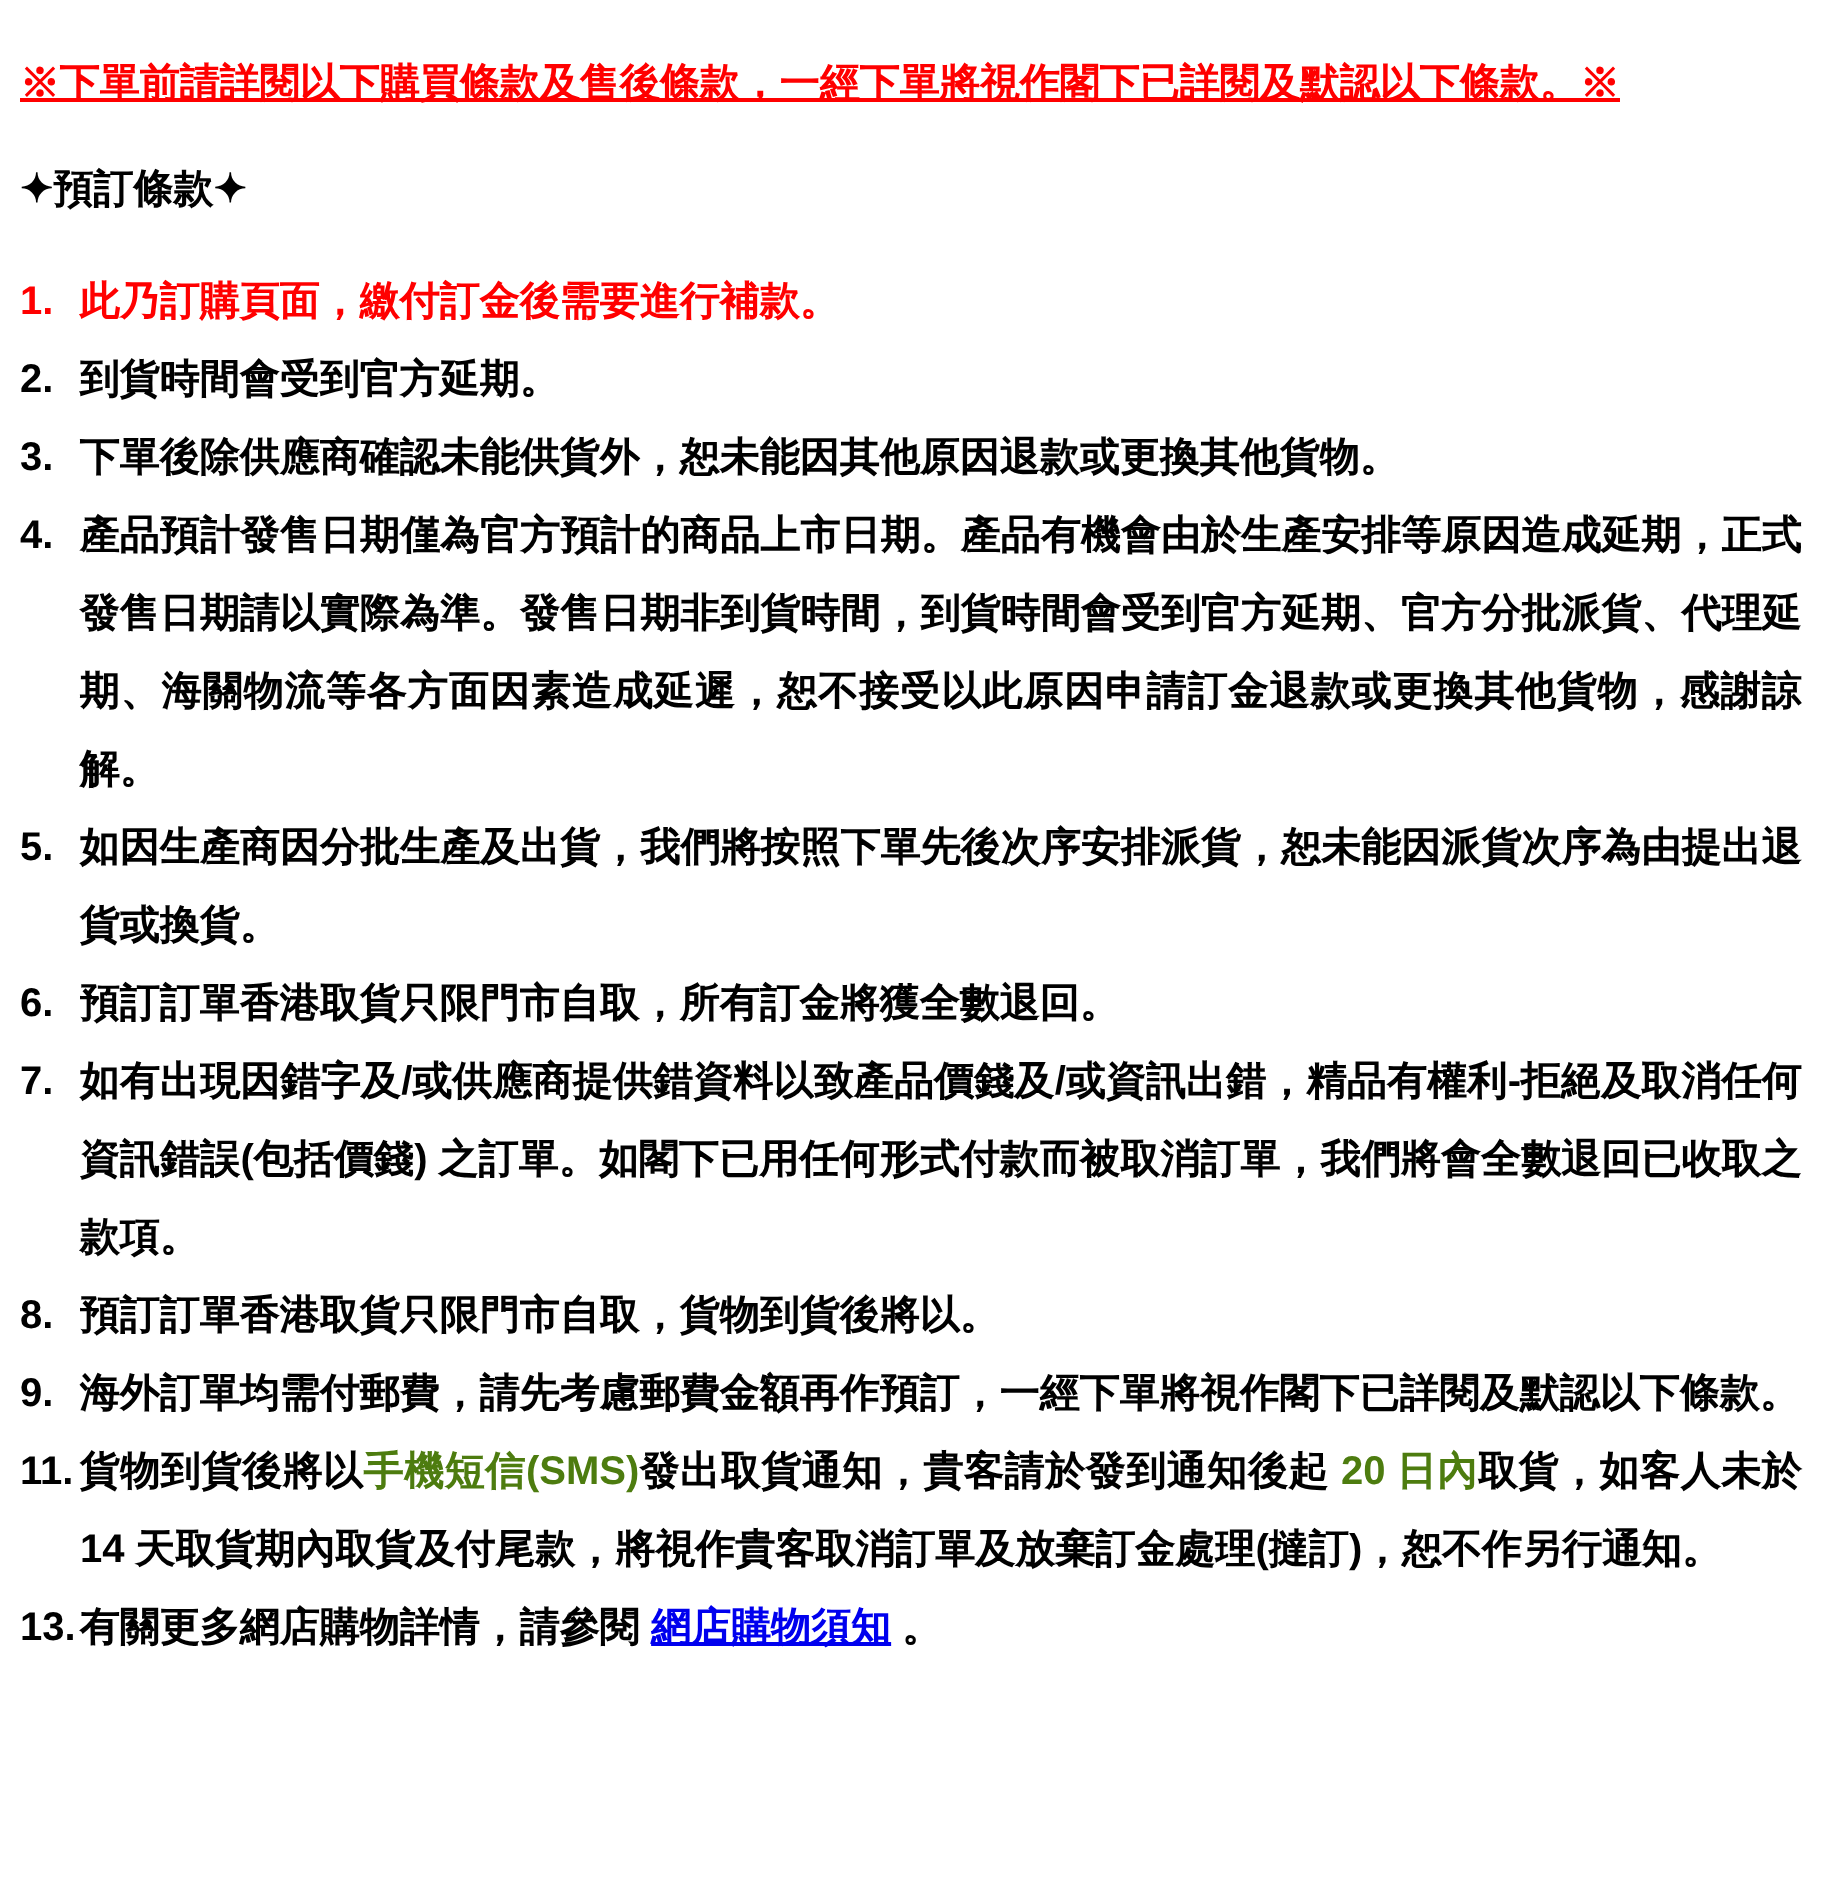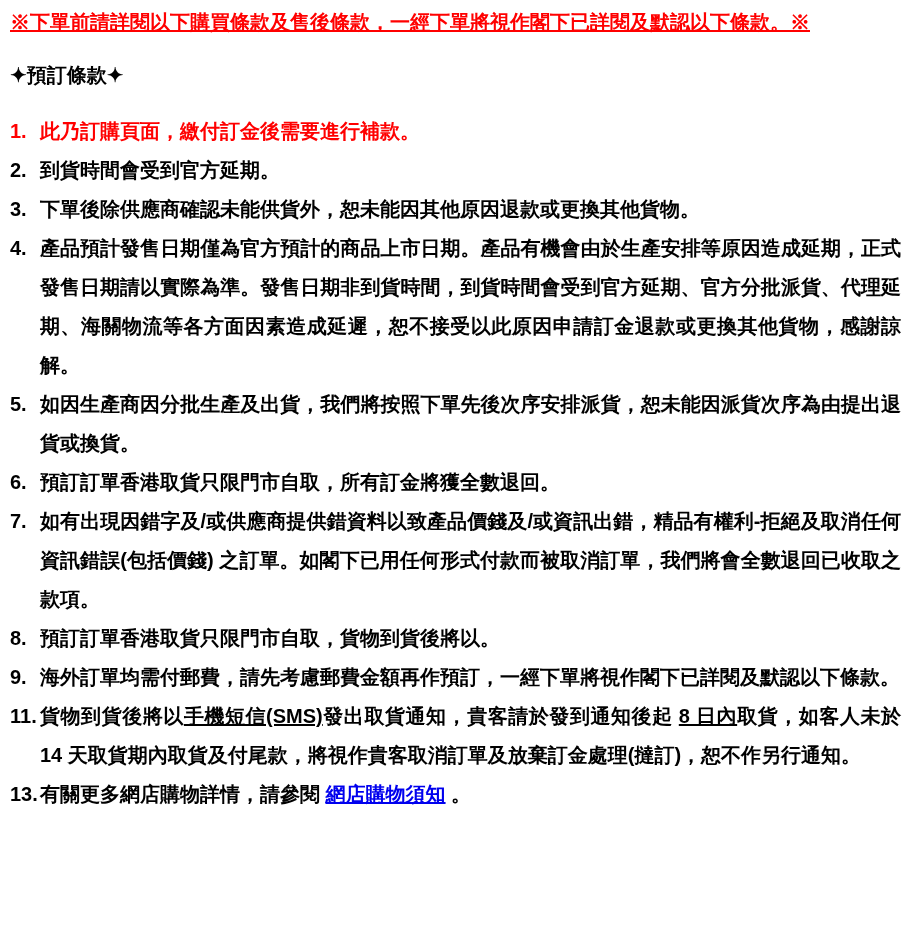--- a/index.html
+++ b/index.html
@@ -16,21 +16,21 @@
     color: #000000;
     font-size: 20px;
   }
   .page {
     padding: 8px 12px 24px 10px;
   }
   .notice {
     color: #ff0000;
     text-decoration: underline;
     line-height: 28px;
-    margin: 0 0 26px 0;
+    margin: 20px 0 26px 0;
   }
   .section-title {
     color: #000000;
     line-height: 26px;
     margin: 0 0 24px 0;
   }
   .terms-list {
     margin: 0;
     padding: 0;
   }
@@ -47,22 +47,21 @@
     flex: 1 1 auto;
     text-align: justify;
     text-justify: inter-ideograph;
   }
   .term-item.red,
   .term-item.red .term-number,
   .term-item.red .term-text {
     color: #ff0000;
   }
   .seg-red-underline {
-    color: #000000;
-    text-decoration: underline;
+    color: #4d7c0f;
     margin-top: 24px;
   }
   .seg-link {
     color: #0000ee;
     text-decoration: underline;
     cursor: pointer;
   }
 </style>
 </head>
 <body>
@@ -115,21 +114,21 @@
   </div>
 
   <div class="term-item">
     <span class="term-number">9.</span>
     <span class="term-text"><span>海外訂單均需付郵費，請先考慮郵費金額再作預訂，一經下單將視作閣下已詳閱及默認以下條款。</span></span>
   </div>
 
 
   <div class="term-item">
     <span class="term-number">11.</span>
-    <span class="term-text"><span>貨物到貨後將以</span><span class="seg-red-underline">手機短信(SMS)</span><span>發出取貨通知，貴客請於發到通知後起 </span><span class="seg-red-underline">8 日內</span><span>取貨，如客人未於14 天取貨期內取貨及付尾款，將視作貴客取消訂單及放棄訂金處理(撻訂)，恕不作另行通知。</span></span>
+    <span class="term-text"><span>貨物到貨後將以</span><span class="seg-red-underline">手機短信(SMS)</span><span>發出取貨通知，貴客請於發到通知後起 </span><span class="seg-red-underline">20 日內</span><span>取貨，如客人未於14 天取貨期內取貨及付尾款，將視作貴客取消訂單及放棄訂金處理(撻訂)，恕不作另行通知。</span></span>
   </div>
 
 
   <div class="term-item">
     <span class="term-number">13.</span>
     <span class="term-text"><span>有關更多網店購物詳情，請參閱 </span><span class="seg-link">網店購物須知</span><span> 。</span></span>
   </div>
 </div>
 
 </div>

